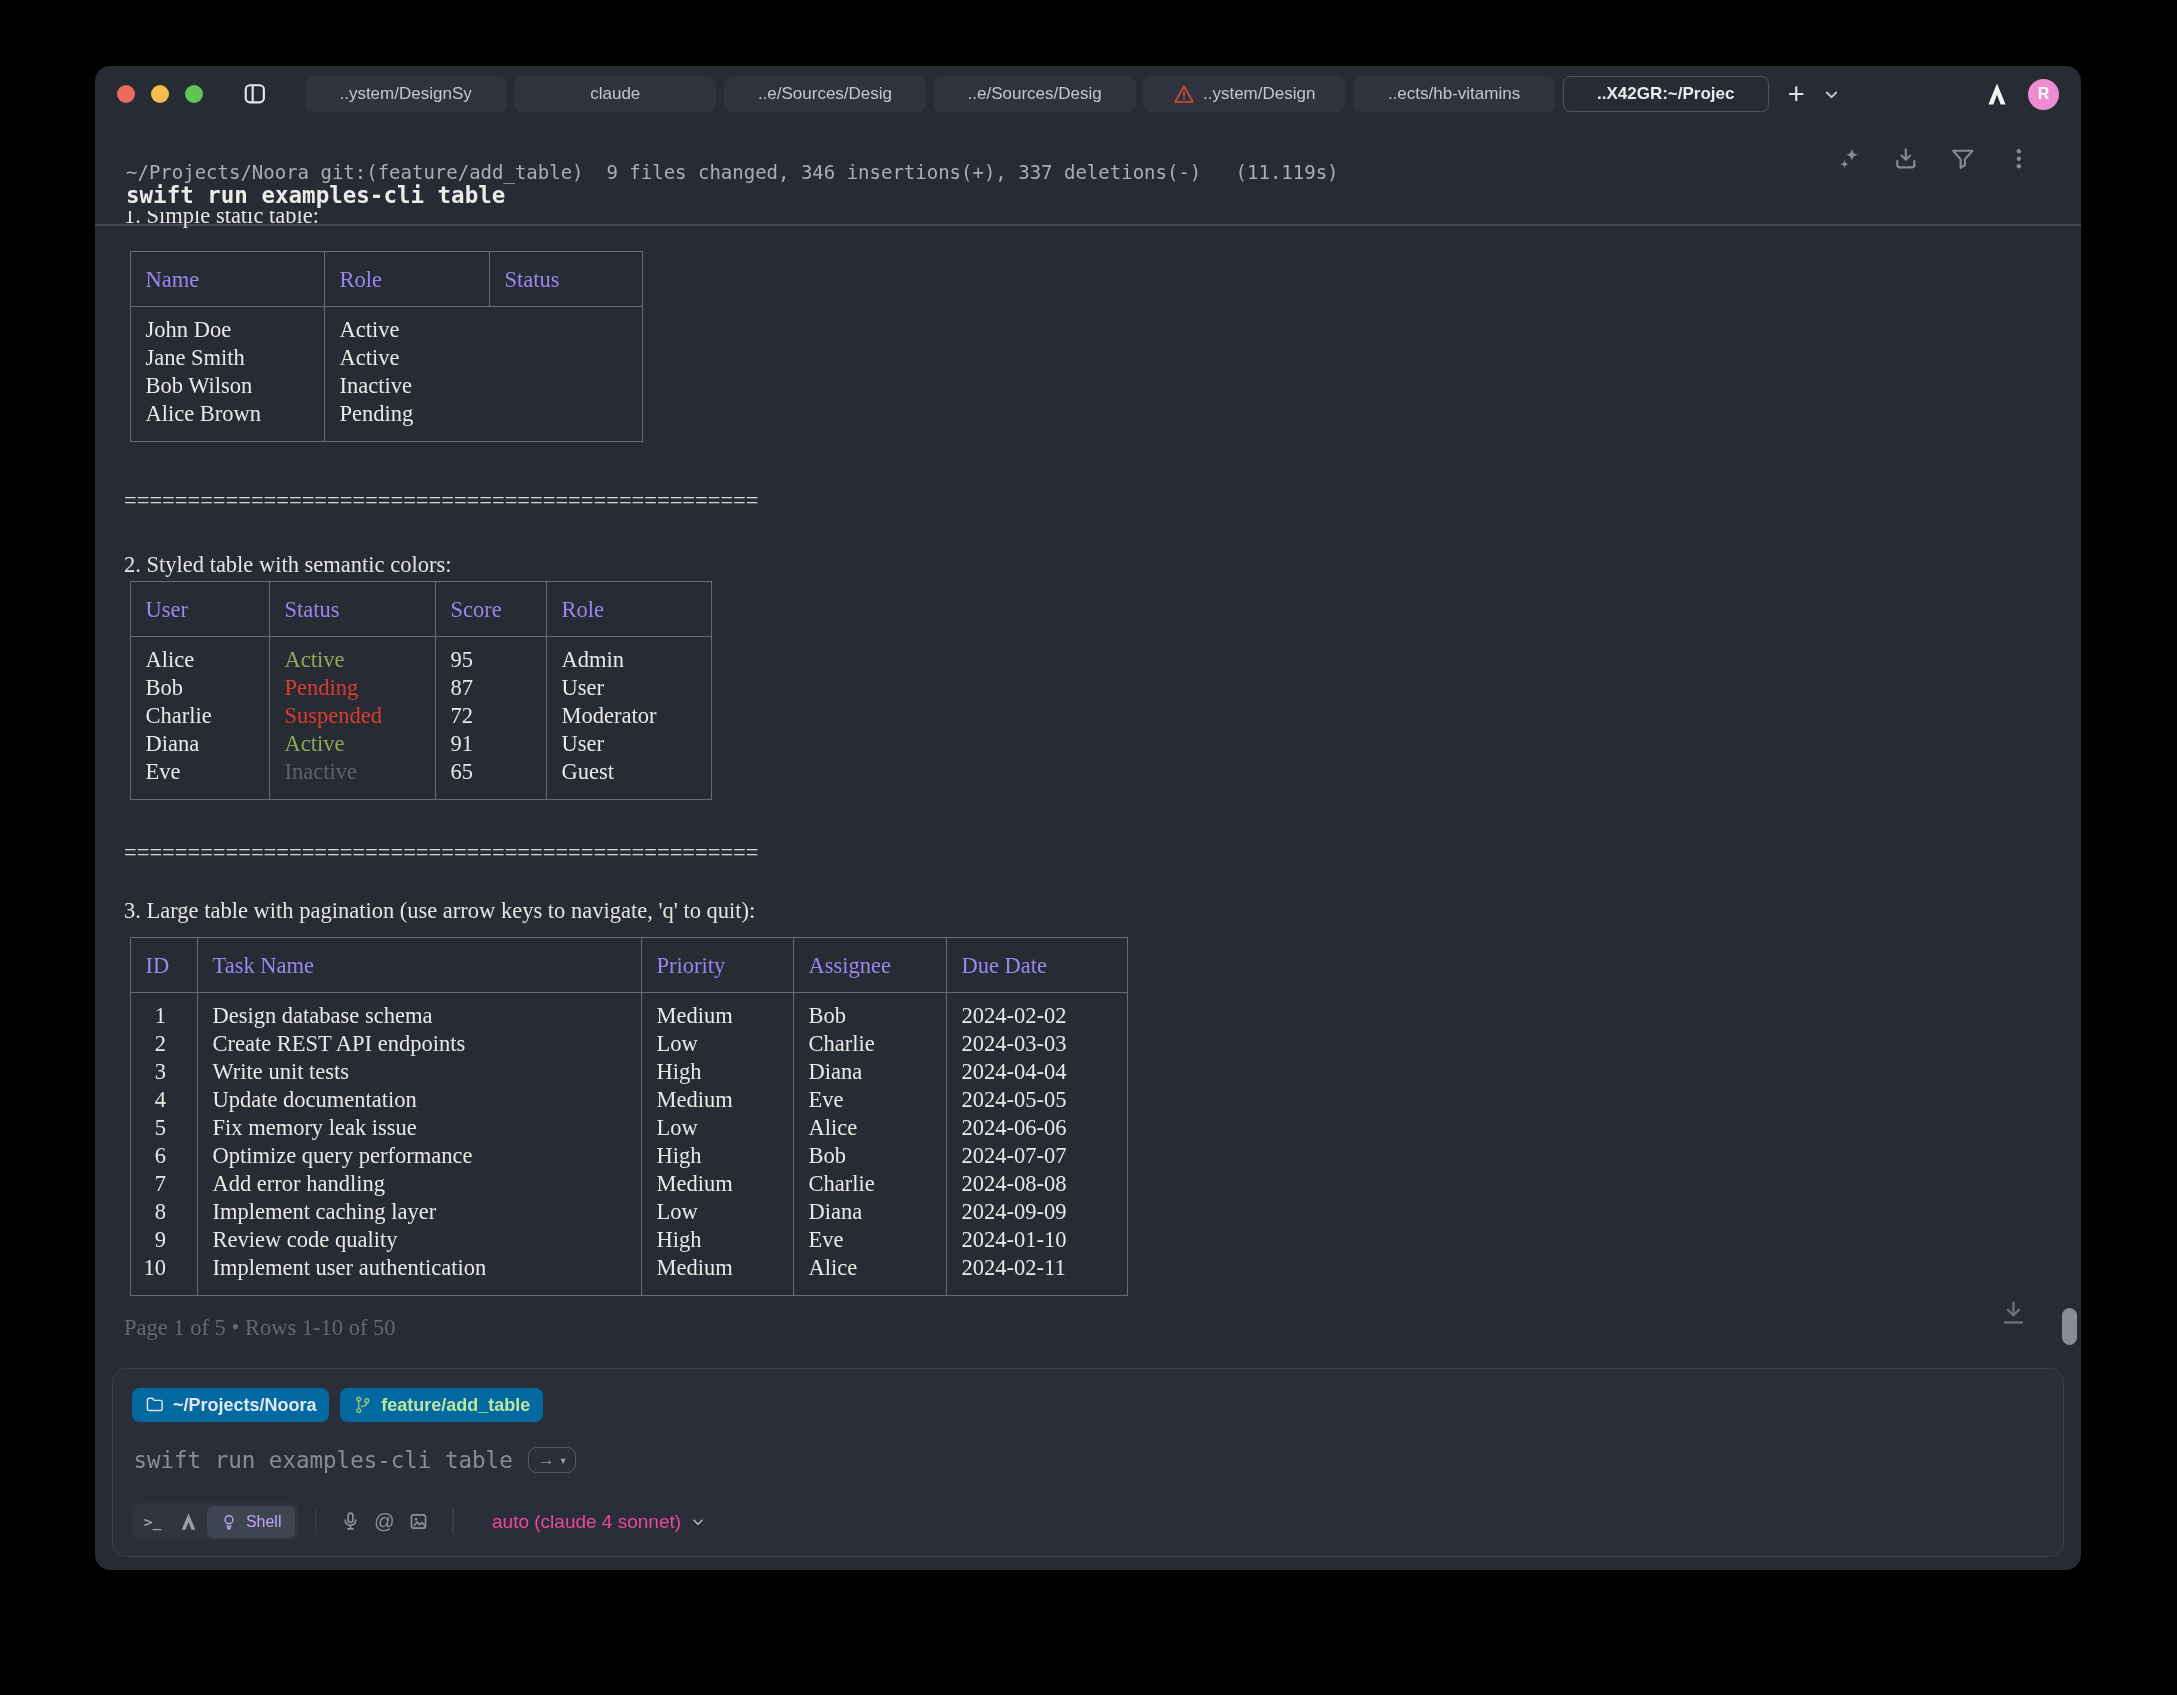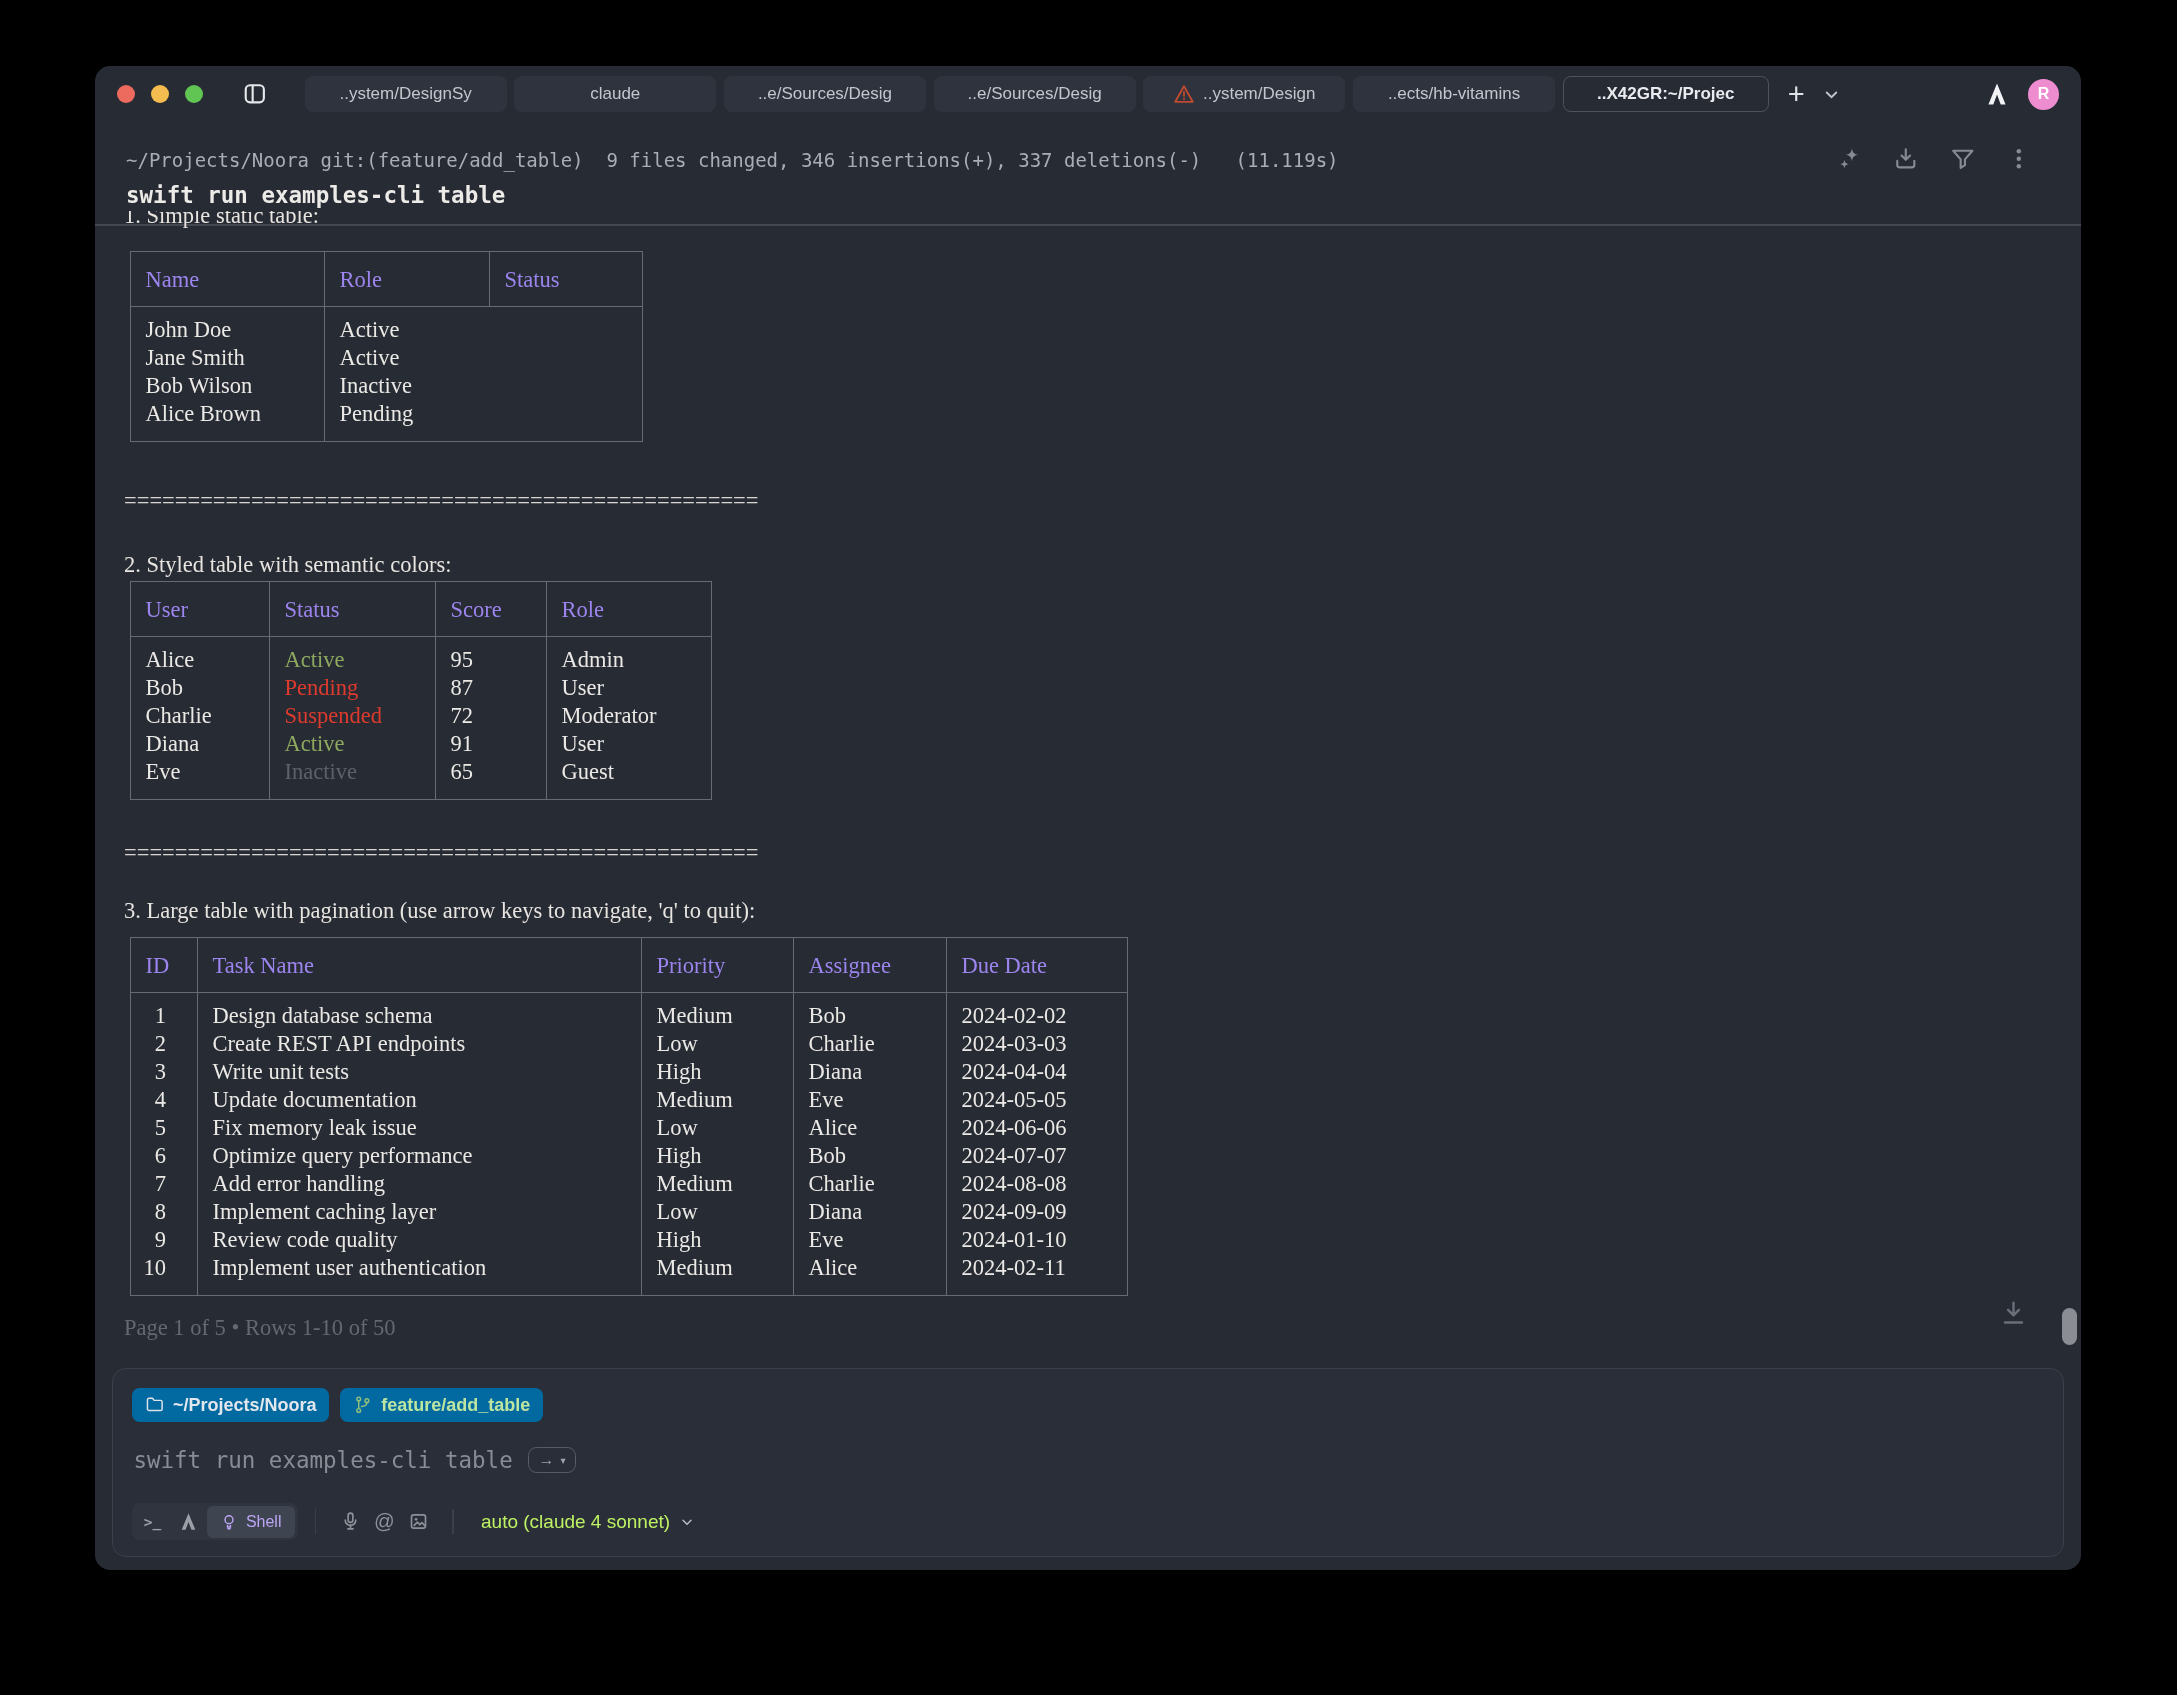--- a/index.html
+++ b/index.html
@@ -21,21 +21,21 @@
   .tab.active { background:transparent; border:1.7px solid #4e535f; color:#e9ebef; font-weight:bold; width:206px; }
   .tab .icon { display:flex; }
   .newtab { margin-left:19px; color:#dfe2e7; font-size:29px; font-weight:300; line-height:1; }
   .tab-chevron { margin-left:17px; display:flex; }
   .tb-right { position:absolute; right:22px; top:0; height:56px; display:flex; align-items:center; gap:19px; }
   .avatar { width:31px; height:31px; border-radius:50%; background:#ee8cd0; color:#fff;
             display:flex; align-items:center; justify-content:center; font-size:16px; font-weight:bold; }
 
   
   .mono { font-family:"DejaVu Sans Mono", monospace; }
-  .prompt-line { position:absolute; left:31px; top:83px; font-size:19px; color:#a9adb5; white-space:pre; }
+  .prompt-line { position:absolute; left:31px; top:95px; font-size:19px; color:#a9adb5; white-space:pre; }
   .cmd-line { position:absolute; left:31px; top:116px; font-size:22.5px; font-weight:bold; color:#edebe8; white-space:pre; }
   .hdr-icons { position:absolute; top:80px; right:49px; display:flex; gap:31px; }
   .hdr-icons .icon { display:flex; }
   .hairline { position:absolute; left:0; right:0; top:158px; height:1.7px; background:rgba(140,146,158,.28); }
 
   
   .term { font-family:Liberation Serif, serif; font-size:22.5px; line-height:28px; }
   .clip-wrap { position:absolute; left:29px; top:145px; height:22px; overflow:hidden; }
   .clip-wrap .inner { transform:translateY(-9.4px); color:#e8e5e1; white-space:pre; }
   .sec { position:absolute; left:29px; white-space:pre; color:#e8e5e1; }
@@ -66,21 +66,21 @@
   .enter-box .caret { font-size:10.2px; }
   .toolbar { position:absolute; left:19px; top:133px; height:39px; display:flex; align-items:center; }
   .seg { display:flex; align-items:center; background:#30343e; border-radius:7.7px; padding:2.6px; height:37px; }
   .seg-item { width:36px; height:32px; display:flex; align-items:center; justify-content:center; color:#9ba0a8; }
   .seg-item.glyph { font-family:"DejaVu Sans Mono", monospace; font-size:14.5px; font-weight:bold; }
   .seg-sel { height:32px; background:#3e4450; border-radius:6px; display:flex; align-items:center; gap:7.7px;
              padding:0 13.6px; color:#bda6f4; font-size:16px; }
   .vdiv { width:1.7px; height:25.6px; background:#3a3f4a; margin:0 17px; }
   .tool-ico { display:flex; align-items:center; justify-content:center; width:34px; color:#8d9199; }
   .at-glyph { font-size:20.4px; color:#8d9199; }
-  .model { display:flex; align-items:center; gap:8.5px; margin-left:10px; color:#bef264; font-size:19px; }
+  .model { display:flex; align-items:center; gap:8.5px; margin-left:21px; color:#ec4899; font-size:19px; }
   svg { display:block; }
 </style>
 </head>
 <body>
 
 <div class="window">
 
   <div class="tabbar">
     <div class="lights">
       <span class="light l-red"></span>

